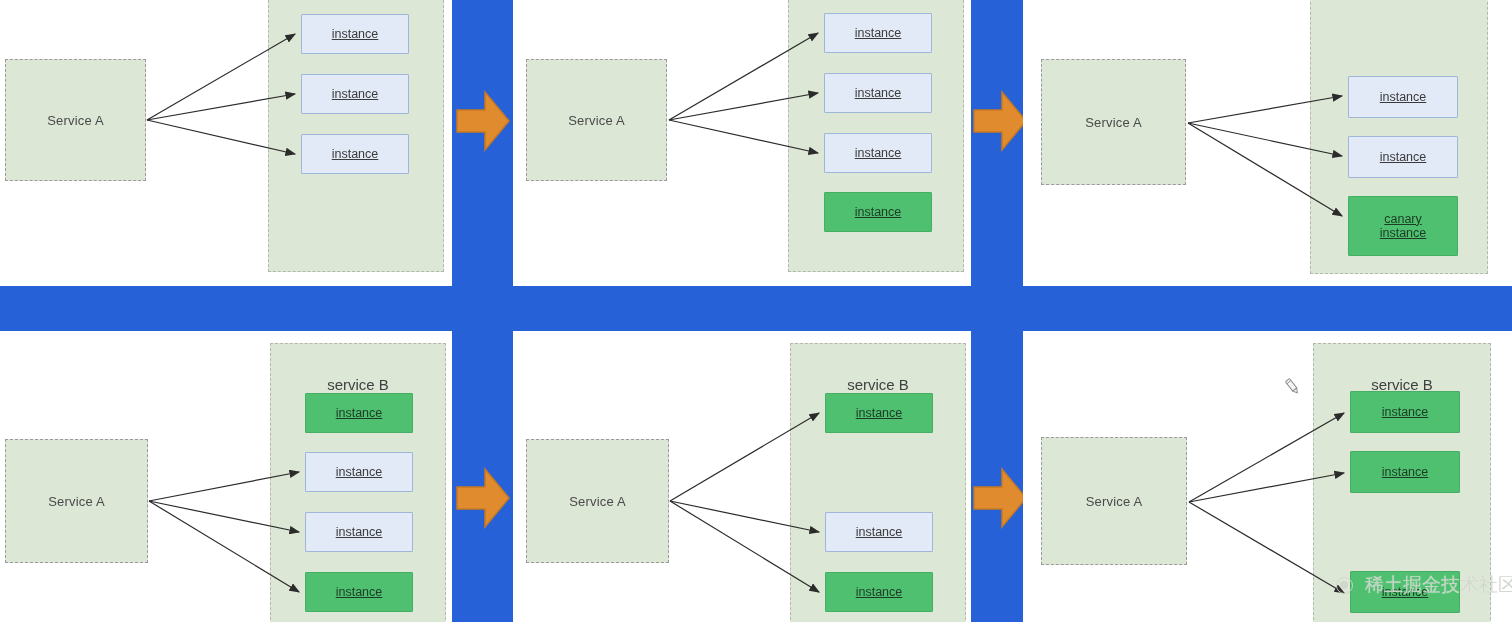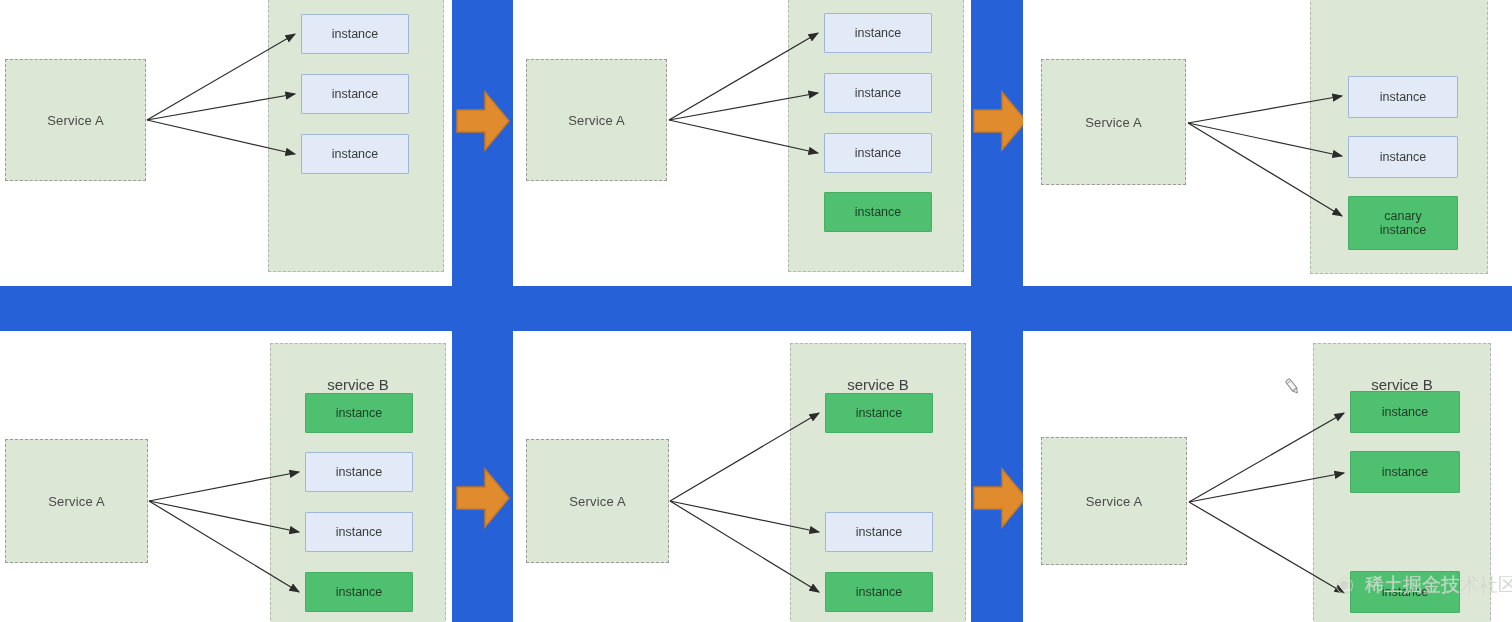--- a/index.html
+++ b/index.html
@@ -60,20 +60,21 @@
   .inst {
     position: absolute;
     display: flex;
     align-items: center;
     justify-content: center;
     text-align: center;
     font-size: 12.5px;
     line-height: 1.15;
     color: #3b3b3b;
     border-radius: 1px;
+    text-decoration: underline;
   }
   .inst.blue {
     background: #e3eaf7;
     border: 1px solid #9fb6d8;
   }
   .inst.green {
     background: #4fc070;
     border: 1px solid #46ad64;
     color: #1d3b25;
   }
@@ -215,21 +216,21 @@
       </div>
 
       <div class="group" style="left:287px; top:-18px; width:178px; height:292px;"></div>
 
       <div class="inst blue" style="left:325px; top:76px; width:110px; height:42px;">
         <span>instance</span>
       </div>
       <div class="inst blue" style="left:325px; top:136px; width:110px; height:42px;">
         <span>instance</span>
       </div>
-      <div class="inst green" style="left:325px; top:196px; width:110px; height:54px; flex-direction:column;">
+      <div class="inst green" style="left:325px; top:196px; width:110px; height:60px; flex-direction:column;">
         <span>canary</span>
         <span>instance</span>
       </div>
 
       <svg class="arrows" viewBox="0 0 489 286">
         <defs>
           <marker id="ah3" markerWidth="9" markerHeight="7" refX="8" refY="3.5" orient="auto">
             <polygon points="0 0, 9 3.5, 0 7" fill="#2b2b2b"></polygon>
           </marker>
         </defs>

